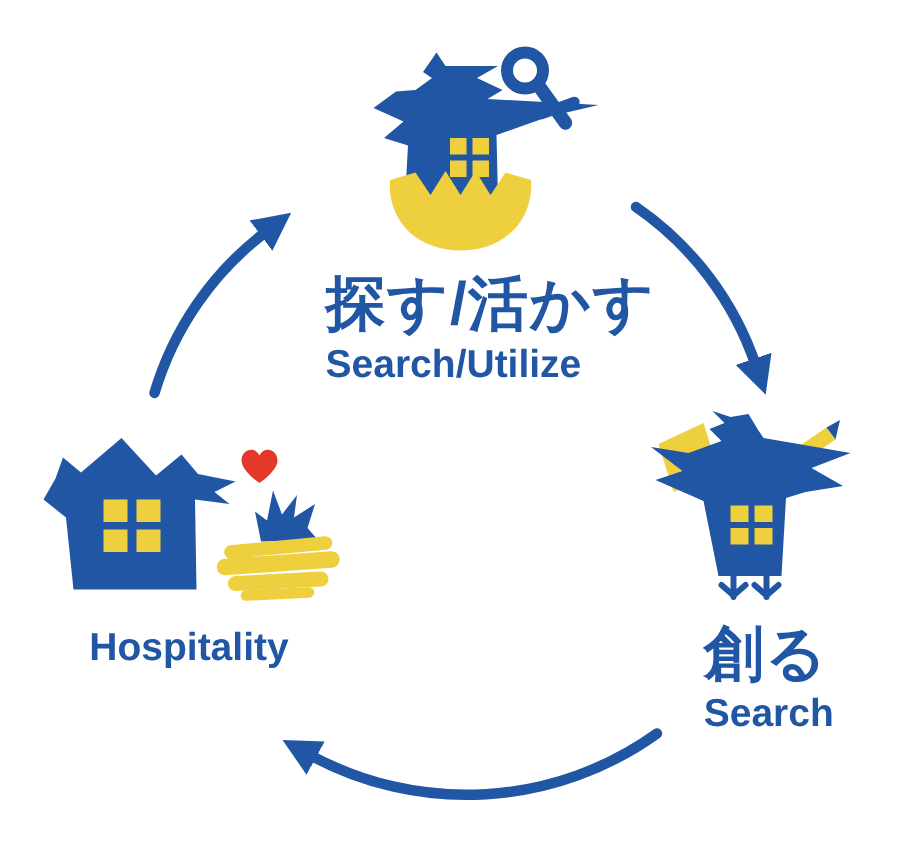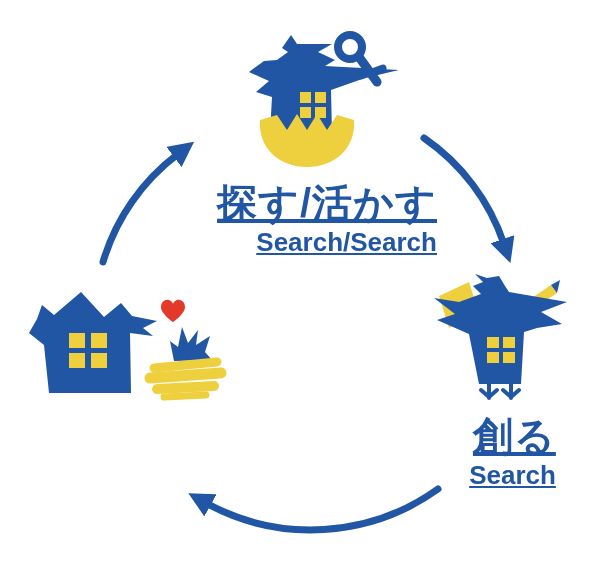--- a/index.html
+++ b/index.html
@@ -12,21 +12,21 @@
   body{
     width:600px;height:571px;
     background:var(--bg);
     font-family:"Liberation Sans","DejaVu Sans",sans-serif;
     position:relative;overflow:hidden;
   }
   .stage{position:absolute;inset:0;}
   .arrows-layer{position:absolute;left:0;top:0;width:600px;height:571px;}
   .node{position:absolute;display:flex;flex-direction:column;align-items:center;}
   .node-icon{display:block;}
-  .node-labels{text-align:right;color:var(--blue);text-decoration:underline;}
+  .node-labels{text-align:left;color:var(--blue);}
   .label-ja{
     font-size:40px;font-weight:800;letter-spacing:1px;
     line-height:1.0;white-space:nowrap;color:var(--blue);
   }
   .label-en{
     font-size:26px;font-weight:700;letter-spacing:0px;
     line-height:1.0;margin-top:6px;white-space:nowrap;color:var(--blue);
   }
   
   .node-search{left:167px;top:30px;width:320px;}
@@ -73,21 +73,21 @@
         <circle cx="103" cy="17" r="12" fill="none" stroke="var(--blue)" stroke-width="8"></circle>
         <line x1="112" y1="27" x2="130" y2="52" stroke="var(--blue)" stroke-width="9" stroke-linecap="round"></line>
         <line x1="114" y1="46" x2="136" y2="38" stroke="var(--blue)" stroke-width="7" stroke-linecap="round"></line>
       </g>
 
       <path fill="var(--yellow)" d="M 13,90 L 30,85 L 40,100 L 50,84 L 60,100 L 70,84 L 80,100 L 90,85 L 107,90
                C 109,118 88,137 60,137 C 32,137 11,118 13,90 Z"></path>
     </svg>
     <div class="node-labels">
       <div class="label-ja">探す/活かす</div>
-      <div class="label-en">Search/Search</div>
+      <div class="label-en">Search/Utilize</div>
     </div>
   </div>
 
   <div class="node node-create">
     <svg class="node-icon" viewBox="0 0 145 140" xmlns="http://www.w3.org/2000/svg">
 
       <polygon fill="var(--yellow)" points="10,24 40,10 50,42 20,56"></polygon>
 
       <g>
         <polygon fill="var(--yellow)" points="100,28 122,13 128,21 106,36"></polygon>
@@ -135,16 +135,17 @@
       <polygon fill="var(--blue)" points="150,78 146,58 154,64 158,44 164,60 174,47 172,62 186,53 181,69 188,77"></polygon>
 
       <g stroke="var(--yellow)" stroke-linecap="round" fill="none">
         <path d="M130,85 L193,79" stroke-width="9"></path>
         <path d="M126,95 L197,90" stroke-width="11"></path>
         <path d="M133,106 L190,103" stroke-width="10"></path>
         <path d="M140,114 L182,112" stroke-width="7"></path>
       </g>
     </svg>
     <div class="node-labels">
+      <div class="label-en">Hospitality</div>
     </div>
   </div>
 
 </div>
 
 </body></html>

